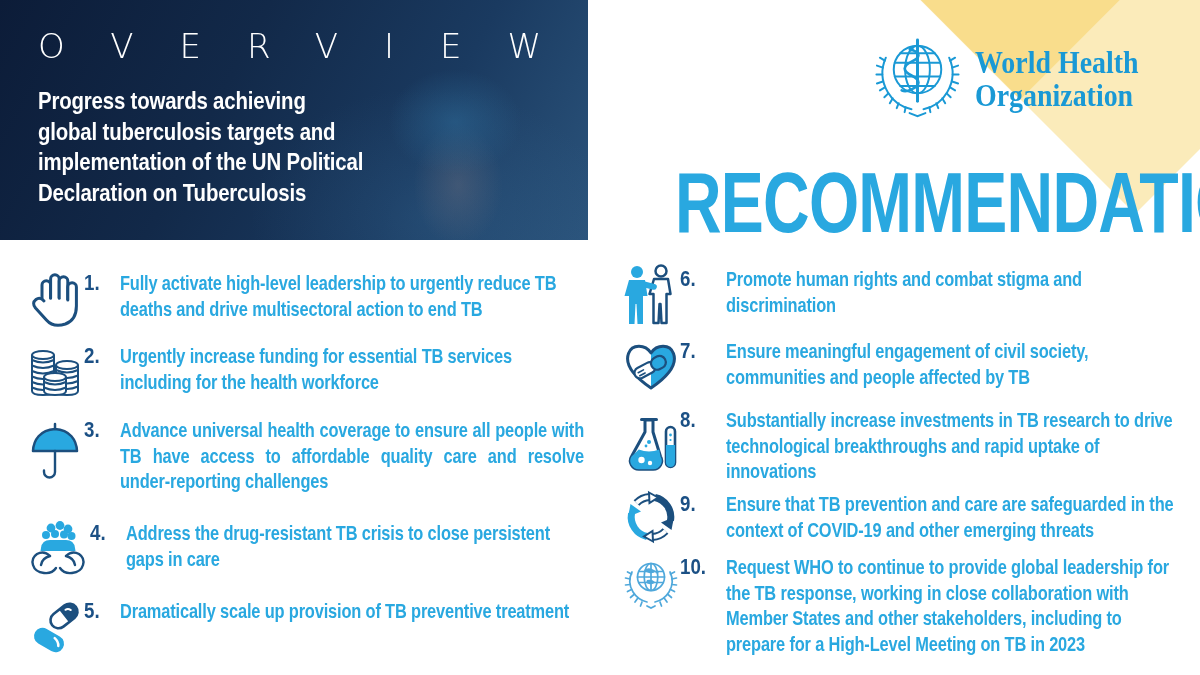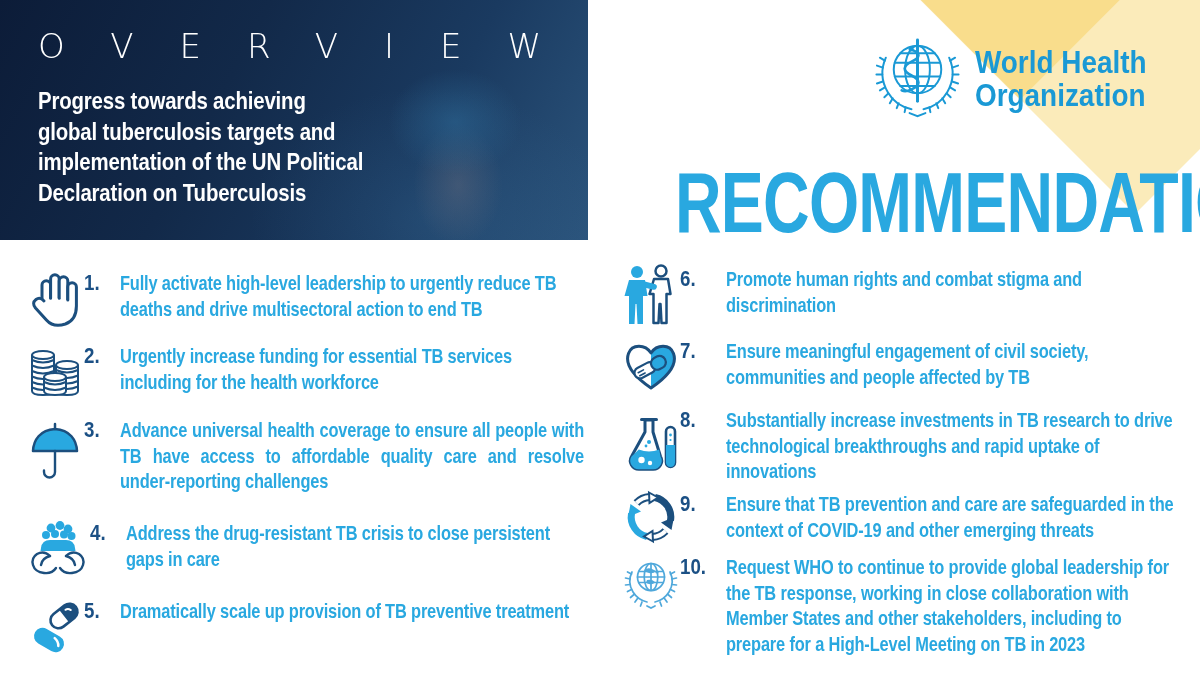--- a/index.html
+++ b/index.html
@@ -19,21 +19,21 @@
   .hero-sub{position:absolute;left:38px;top:86px;color:#fff;font-weight:bold;font-size:24px;
         line-height:30.5px;transform:scaleX(.85);transform-origin:0 0;letter-spacing:-0.2px;}
   .hero-sub div{white-space:nowrap;}
 
   
   .diamond{position:absolute;transform:rotate(45deg);z-index:1;}
   .diamond-a{width:430px;height:430px;right:-150px;top:-305px;background:rgba(247,216,118,.50);}
   .diamond-b{width:240px;height:240px;right:60px;top:-190px;background:rgba(246,205,85,.45);}
 
   
-  .who{position:absolute;left:870px;top:30px;display:flex;z-index:3;}
+  .who{position:absolute;left:870px;top:30px;display:flex;z-index:3;font-family:Liberation Serif, serif;}
   .who-name{margin:16px 0 0 10px;color:#1A99D5;font-weight:bold;font-size:31px;line-height:33px;
         transform:scaleX(.9);transform-origin:0 0;white-space:nowrap;}
 
   
   .rec-title{position:absolute;left:600px;top:153px;width:600px;text-align:center;color:#29A8E0;
         font-size:86px;font-weight:bold;white-space:nowrap;letter-spacing:-1px;
         transform:scaleX(.75);transform-origin:50% 0;z-index:2;}
 
   
   .row{position:absolute;display:flex;align-items:flex-start;z-index:2;}

